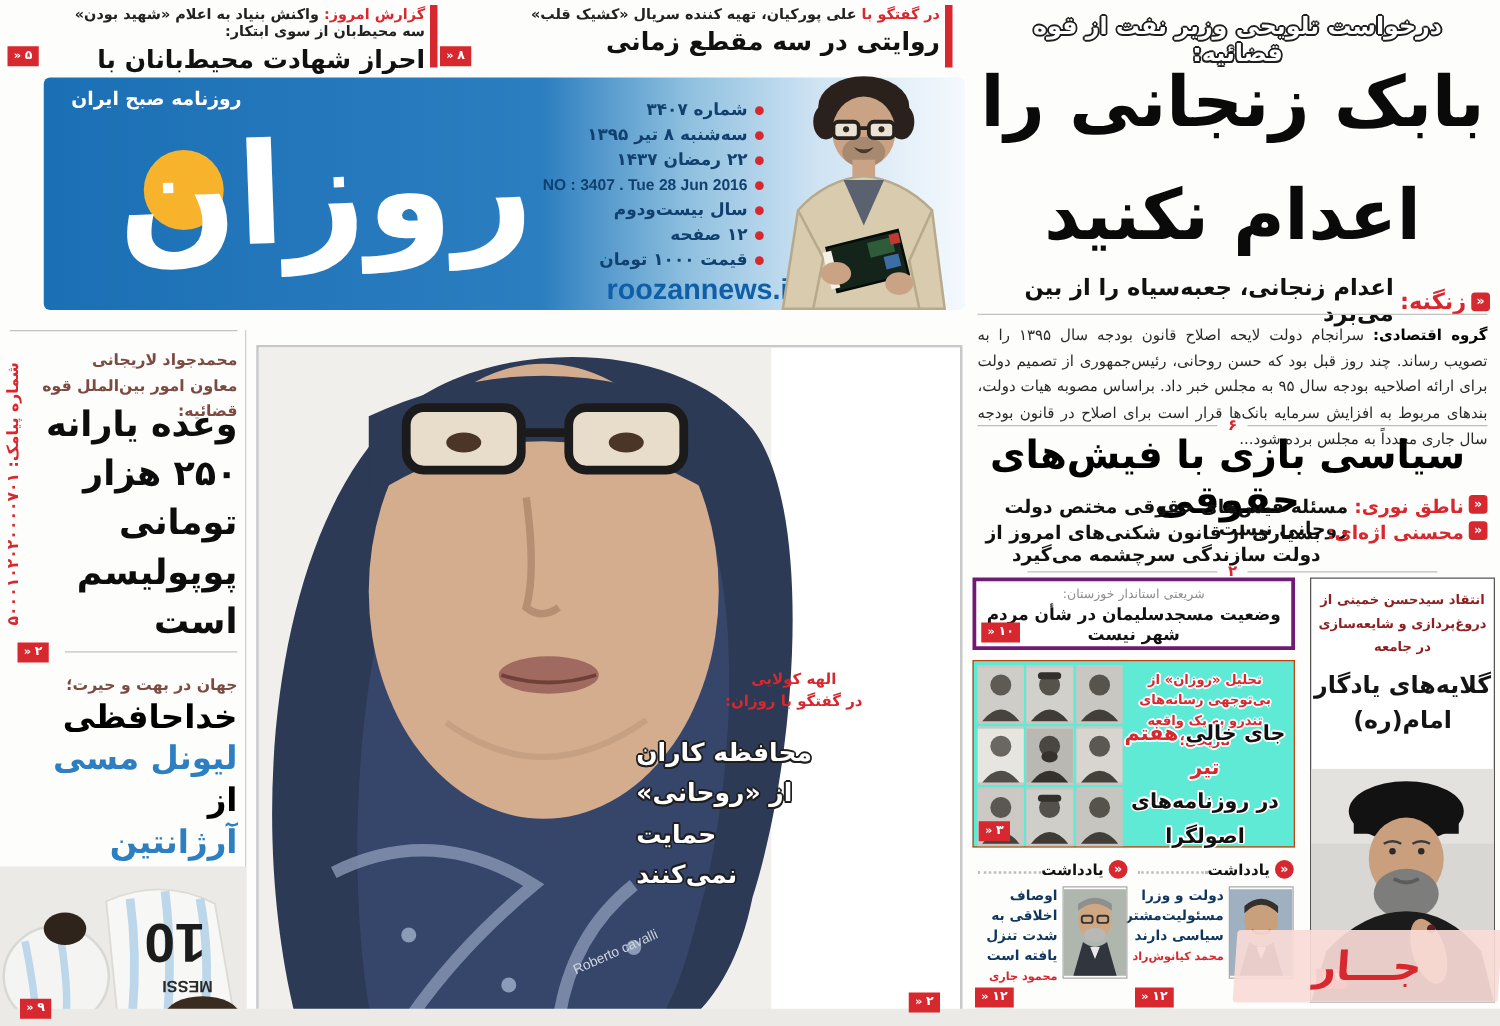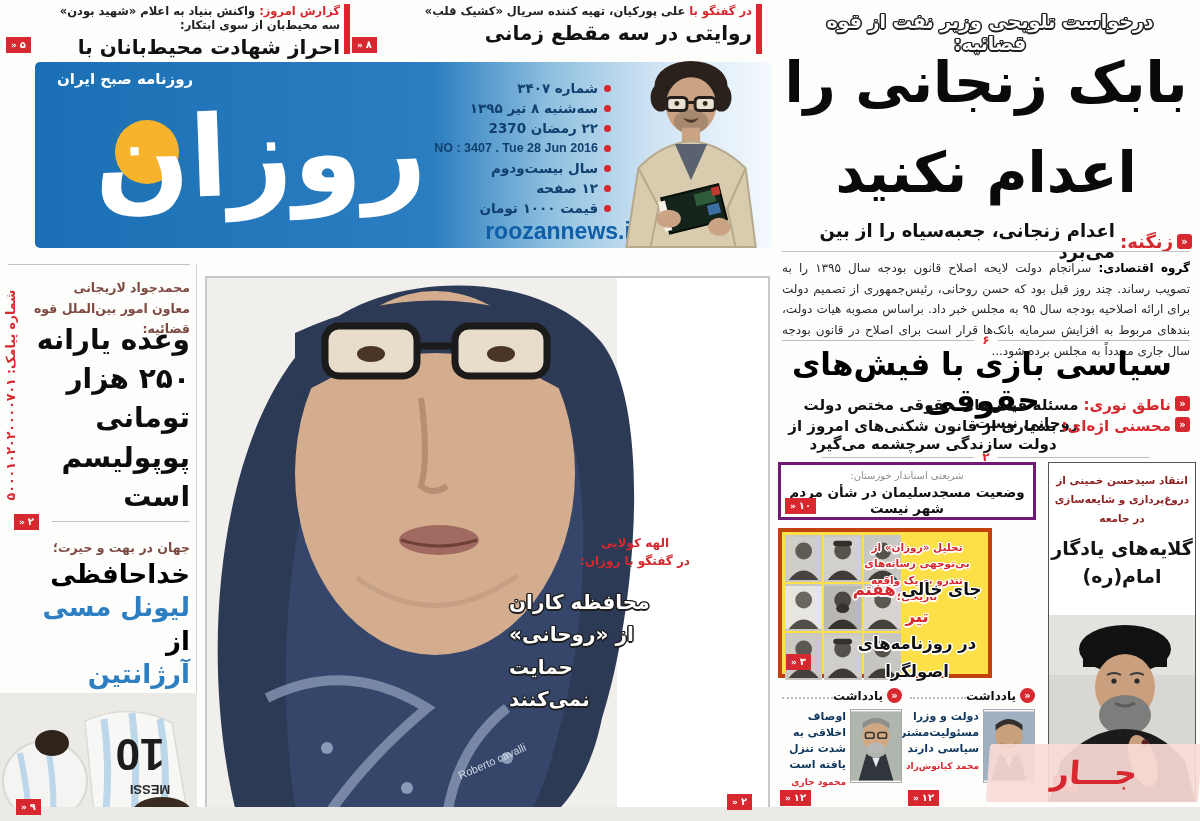--- a/index.html
+++ b/index.html
@@ -56,21 +56,21 @@
   .lead-body .lbl{font-weight:bold;color:#000;}
   .fish-h{left:772px;top:346px;width:420px;text-align:center;font-size:31px;font-weight:bold;color:#000000;}
   .fish-b{width:408px;display:flex;align-items:flex-start;font-size:15px;font-weight:bold;color:#111;
           justify-content:flex-end;text-align:right;}
   .fish-b .lbl{color:#d7282f;margin-left:5px;white-space:nowrap;}
   
   .masjed{left:778px;top:462px;width:258px;height:58px;border:3px solid #701a75;background:#fff;
           text-align:center;box-sizing:border-box;}
   .masjed .kick{font-size:10px;color:#8d8d8d;margin-top:5px;}
   .masjed .hl{font-size:13.5px;font-weight:bold;color:#111;margin-top:3px;}
-  .tir7{left:778px;top:528px;width:214px;height:150px;border:4px solid #c2410c;background:#fde047;
+  .tir7{left:778px;top:528px;width:258px;height:150px;border:1px solid #c2410c;background:#5eead4;
         box-sizing:border-box;}
   .mgrid{position:absolute;left:3px;top:3px;width:116px;height:142px;display:grid;
          grid-template-columns:repeat(3,1fr);grid-template-rows:repeat(3,1fr);gap:2px;}
   .mcell{background:#c9c7c2;}
   .mcell:nth-child(even) svg{filter:brightness(1.1);}
   .tir-kick{position:absolute;right:4px;top:7px;width:134px;text-align:center;font-size:10.5px;
             font-weight:bold;color:#d7282f;line-height:1.55;}
   .tir-h{position:absolute;right:2px;top:44px;width:138px;text-align:center;font-size:16.5px;
          font-weight:bold;color:#111;line-height:1.65;}
   .tir-h .red{color:#d7282f;}
@@ -147,21 +147,21 @@
       <div class="m-line">
           <span class="dot"></span>
           <span>شماره ۳۴۰۷</span>
         </div>
       <div class="m-line">
           <span class="dot"></span>
           <span>سه‌شنبه ۸ تیر ۱۳۹۵</span>
         </div>
       <div class="m-line">
           <span class="dot"></span>
-          <span>۲۲ رمضان 2370</span>
+          <span>۲۲ رمضان ۱۴۳۷</span>
         </div>
       <div class="m-line ltr">
           <span class="dot"></span>
           <span class="t">NO : 3407 . Tue 28 Jun 2016</span>
         </div>
       <div class="m-line">
           <span class="dot"></span>
           <span>سال بیست‌ودوم</span>
         </div>
       <div class="m-line">

